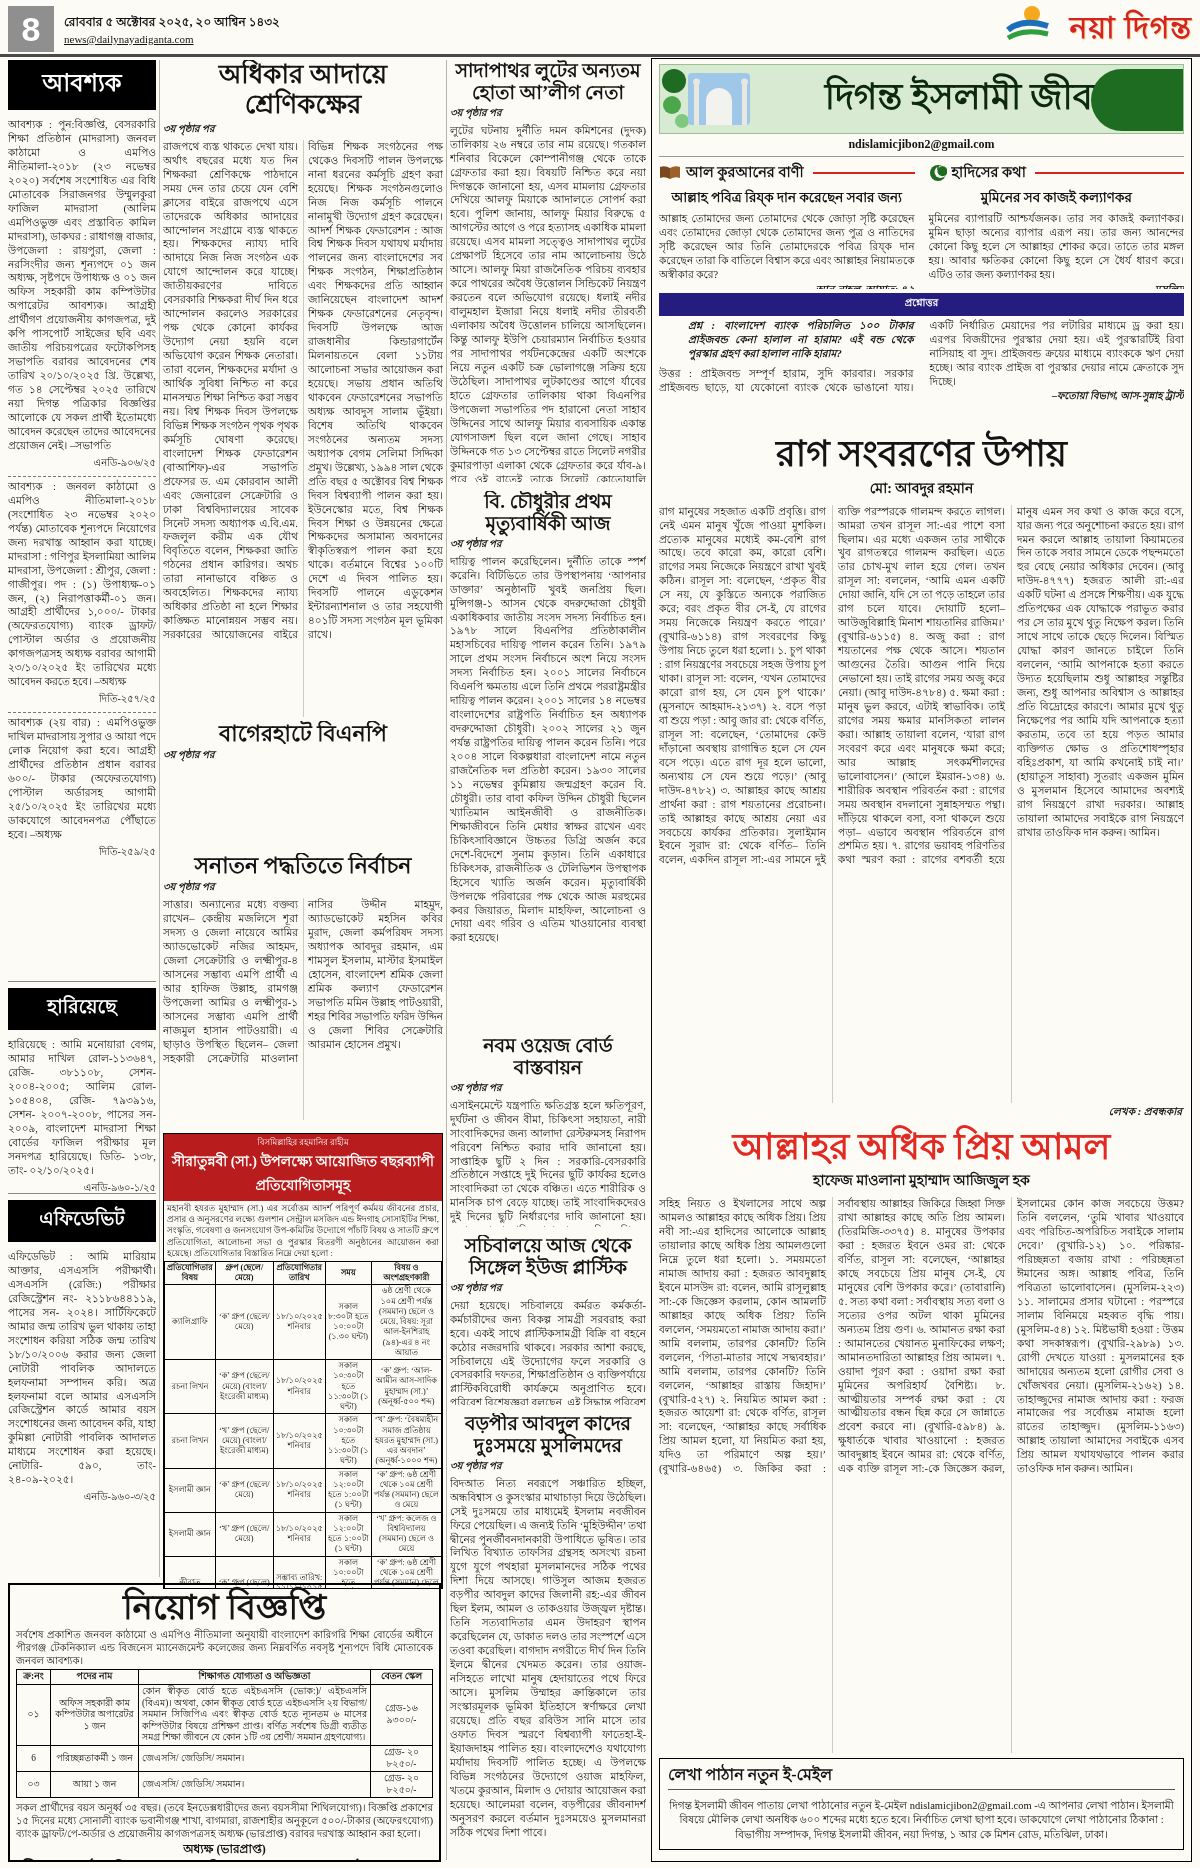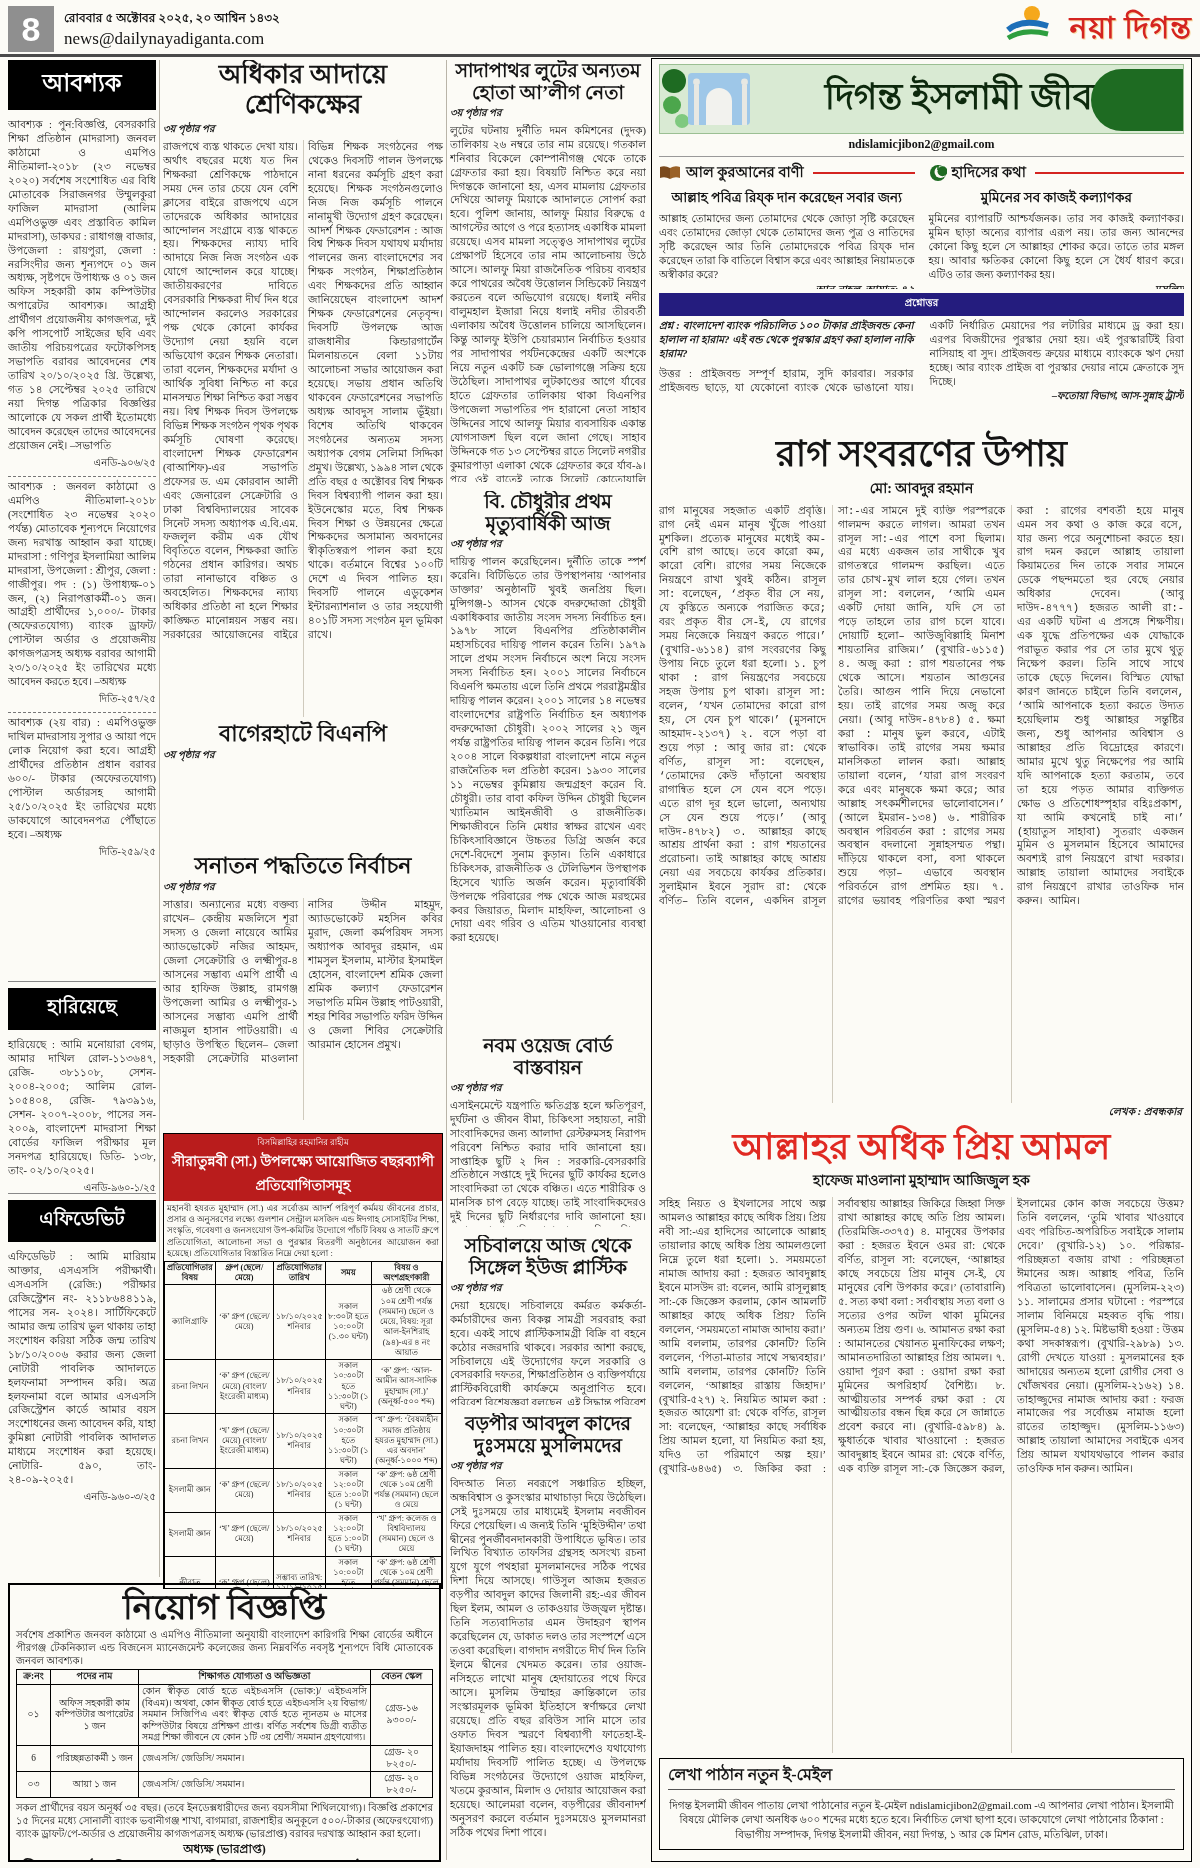--- a/index.html
+++ b/index.html
@@ -4,21 +4,21 @@
 <style>
   * { margin:0; padding:0; box-sizing:border-box; }
   body { background:#e8e6e0; font-family:"Liberation Serif","DejaVu Serif",serif; }
   .paper { position:relative; width:1200px; height:1868px; margin:0 auto; background:#fcfbf6; color:#141414; overflow:hidden; }
 
   
   .masthead { position:absolute; left:8px; top:6px; width:1184px; height:46px; display:flex; align-items:center; }
   .pagenum { width:46px; height:46px; background:#8f8f8f; color:#fff; font-family:"Liberation Sans",sans-serif; font-size:34px; font-weight:bold; display:flex; align-items:center; justify-content:center; }
   .dateblock { margin-left:10px; }
   .dateline { font-size:12px; font-weight:bold; }
-  .mast-email { font-size:17px; }
+  .mast-email { font-size:11px;text-decoration:underline; }
   .logo { margin-left:auto; display:flex; align-items:flex-start; gap:20px; }
   .logo-text { color:#d42420; font-size:30px; font-weight:bold; letter-spacing:1px; text-shadow:1px 1px 0 #f7d9a0; }
   .top-rule { position:absolute; left:0; top:54px; width:1200px; height:3px; background:#4a4a4a; }
 
   
   .vrule { position:absolute; top:60px; width:1px; background:#b9b4a8; }
 
   
   .body-txt { font-size:10.5px; line-height:1.33; text-align:justify; }
   .cont-label { font-size:10px; font-weight:bold; font-style:italic; margin:1px 0 2px; }
@@ -71,27 +71,27 @@
   .isl-cap { position:absolute; right:-18px; top:4px; width:110px; height:62px; background:#1e6b22; border-radius:60px 0 0 60px; }
   .isl-email { text-align:center; font-weight:bold; font-size:12px; padding:3px 0 4px; border-bottom:1px solid #999; }
   .scripture-row { display:flex; gap:14px; height:132px; overflow:hidden; padding-top:4px; }
   .scripture { flex:1; }
   .scr-head { display:flex; align-items:center; gap:5px; font-weight:bold; font-size:14.5px; }
   .redline { flex:1; height:2.5px; background:#d42420; margin-left:4px; }
   .scr-sub { font-weight:bold; text-align:center; font-size:13.5px; margin:2px 0; }
   .scr-src { text-align:right; font-weight:bold; font-style:italic; font-size:10.5px; }
   .qa-banner { background:#241c7e; color:#fff; font-weight:bold; text-align:center; font-size:10px; padding:2px 0 4px; margin:4px 0 3px; }
   .qa { column-count:2; column-gap:16px; height:112px; overflow:hidden; }
-  .qa-q { font-style:italic; font-weight:bold; margin-bottom:6px; }
+  .qa-q { font-style:italic; font-weight:bold; margin-bottom:6px;margin-left:29px; }
   .qa-src { text-align:right; font-weight:bold; font-style:italic; font-size:10px; }
   .isl-art-title { text-align:center; font-weight:bold; font-size:36px; line-height:1.1; margin-top:4px; }
   .isl-art-title.red { color:#e02a22; }
   .isl-byline { text-align:center; font-weight:bold; font-size:14px; margin:2px 0 4px; }
   .isl-body { column-count:3; column-gap:12px; column-rule:1px solid #cfcabd; overflow:hidden; }
-  .isl-body.b1 { height:598px;font-family:Liberation Mono, monospace; }
+  .isl-body.b1 { height:598px; }
   .isl-body.b2 { height:556px; }
   .signoff { text-align:right; font-style:italic; font-size:10.5px; font-weight:bold; padding:1px 2px 3px; }
   .mailbox { border:1.5px solid #000; margin-top:5px; padding:3px 8px; height:92px; overflow:hidden; }
   .mailbox-title { text-align:left; font-weight:bold; font-size:16px; border-bottom:1px solid #555; padding-bottom:0; margin-bottom:9px; }
   .mailbox-text { font-size:10.5px; line-height:1.35; text-align:center; }
 </style>
 </head>
 <body>
 
 <div class="paper">

